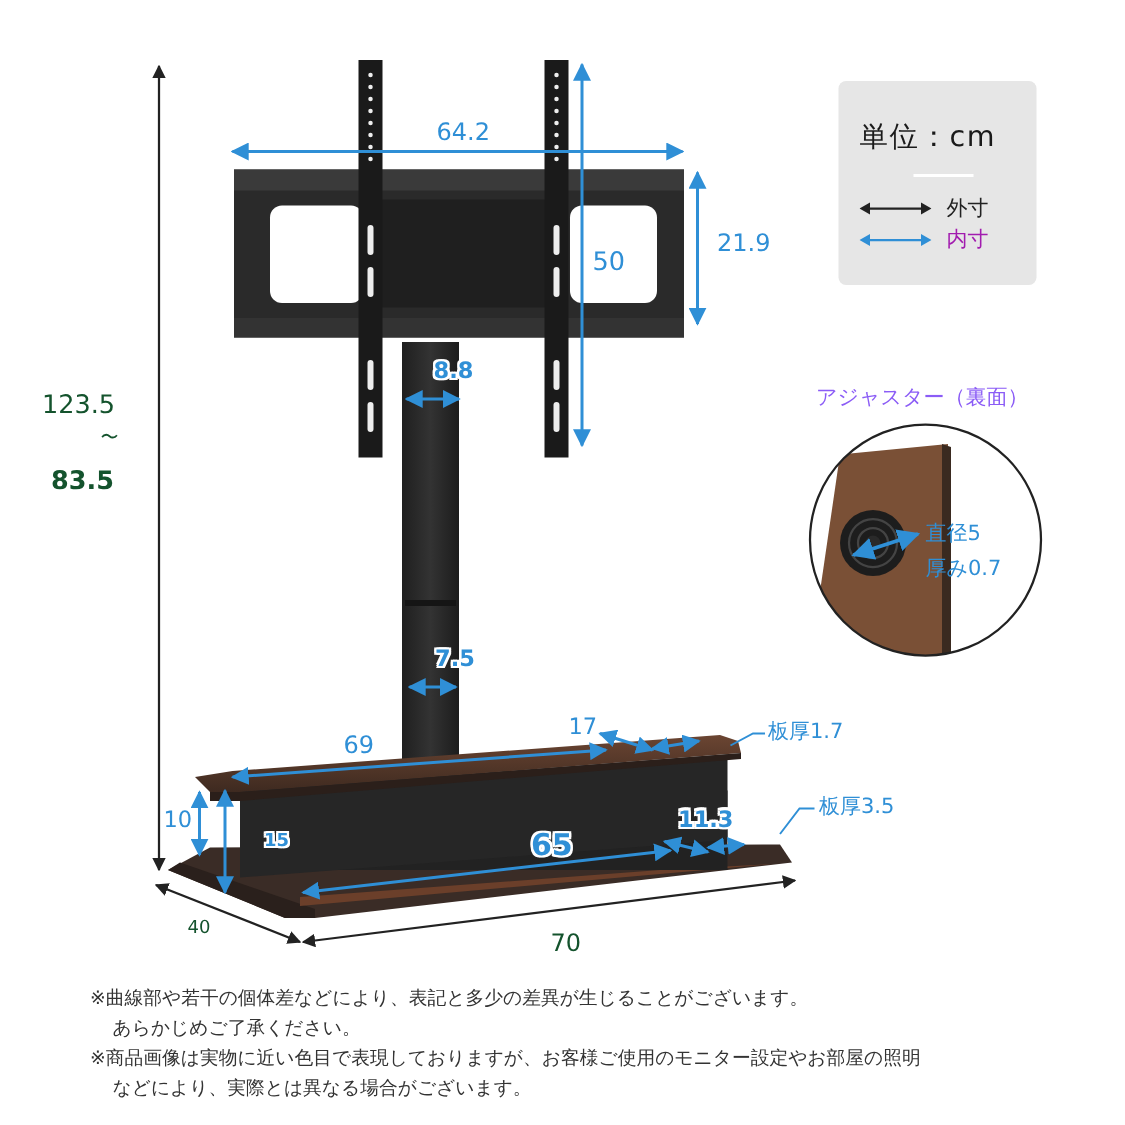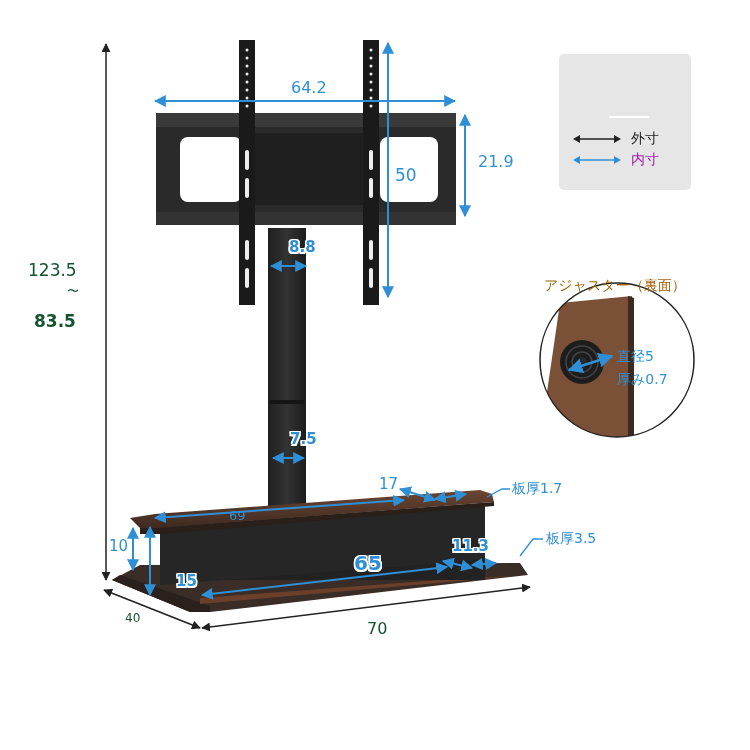--- a/index.html
+++ b/index.html
@@ -148,49 +148,56 @@
   <span class="lbl dark" style="left:28px;top:262px;font-size:17px;">123.5</span>
   <span class="lbl dark" style="left:67px;top:285px;font-size:12px;">〜</span>
   <span class="lbl dark" style="left:34px;top:313px;font-size:17px;font-weight:bold;">83.5</span>
 
   <span class="lbl blue" style="left:291px;top:80px;font-size:16px;text-align:center;">64.2</span>
   <span class="lbl blue" style="left:478px;top:154px;font-size:16px;">21.9</span>
   <span class="lbl blue" style="left:395px;top:167px;font-size:17px;text-align:right;">50</span>
   <span class="lbl outlined" style="left:273px;top:240px;font-size:15px;">8.8</span>
   <span class="lbl outlined" style="left:274px;top:432px;font-size:15px;">7.5</span>
 
-  <span class="lbl blue" style="left:229px;top:509px;font-size:13px;">69</span>
+  <span class="lbl blue" style="left:229px;top:489px;font-size:16px;">69</span>
   <span class="lbl blue" style="left:379px;top:477px;font-size:15px;">17</span>
   <span class="lbl blue" style="left:512px;top:481px;font-size:14px;">板厚1.7</span>
   <span class="lbl blue" style="left:109px;top:539px;font-size:15px;">10</span>
-  <span class="lbl outlined" style="left:160px;top:574px;font-size:15px;">15</span>
+  <span class="lbl outlined" style="left:160px;top:554px;font-size:12px;">15</span>
 
   <span class="lbl outlined" style="left:338px;top:553px;font-size:20px;">65</span>
   <span class="lbl outlined" style="left:436px;top:539px;font-size:15px;">11.3</span>
   <span class="lbl blue" style="left:546px;top:531px;font-size:14px;">板厚3.5</span>
   <span class="lbl dark" style="left:125px;top:612px;font-size:12px;text-align:center;">40</span>
   <span class="lbl dark" style="left:367px;top:621px;font-size:16px;">70</span>
 
   <div class="unit-box">
+    <span class="unit-title">単位：cm</span>
     <div class="unit-sep"></div>
     <div class="leg-row" style="top:76px;align-items:center;">
       <svg width="48" height="10">
         <line x1="3" y1="5" x2="45" y2="5" stroke="#222" stroke-width="1.5"></line>
         <path d="M0,5 L7,1 L7,9 z" fill="#222"></path>
           <path d="M48,5 L41,1 L41,9 z" fill="#222"></path>
       </svg>
       <span style="color:#222">外寸</span>
     </div>
     <div class="leg-row" style="top:97px;">
       <svg width="48" height="10">
         <line x1="3" y1="5" x2="45" y2="5" stroke="#2f8fd6" stroke-width="1.5"></line>
         <path d="M0,5 L7,1 L7,9 z" fill="#2f8fd6"></path>
           <path d="M48,5 L41,1 L41,9 z" fill="#2f8fd6"></path>
       </svg>
       <span style="color:#a21caf">内寸</span>
     </div>
   </div>
 
-  <span class="lbl dark" style="left:544px;top:258px;font-size:14px;color:#a16207;margin-top:20px;">アジャスター（裏面）</span>
+  <span class="lbl dark" style="left:544px;top:258px;font-size:14px;color:#8b5cf6;">アジャスター（裏面）</span>
   <span class="lbl blue" style="left:617px;top:349px;font-size:14px;">直径5</span>
   <span class="lbl blue" style="left:617px;top:372px;font-size:14px;">厚み0.7</span>
 
+  <div class="notes">
+    <div>※曲線部や若干の個体差などにより、表記と多少の差異が生じることがございます。</div>
+    <div class="indent">あらかじめご了承ください。</div>
+    <div>※商品画像は実物に近い色目で表現しておりますが、お客様ご使用のモニター設定やお部屋の照明</div>
+    <div class="indent">などにより、実際とは異なる場合がございます。</div>
+  </div>
 </div>
 
 </body></html>

